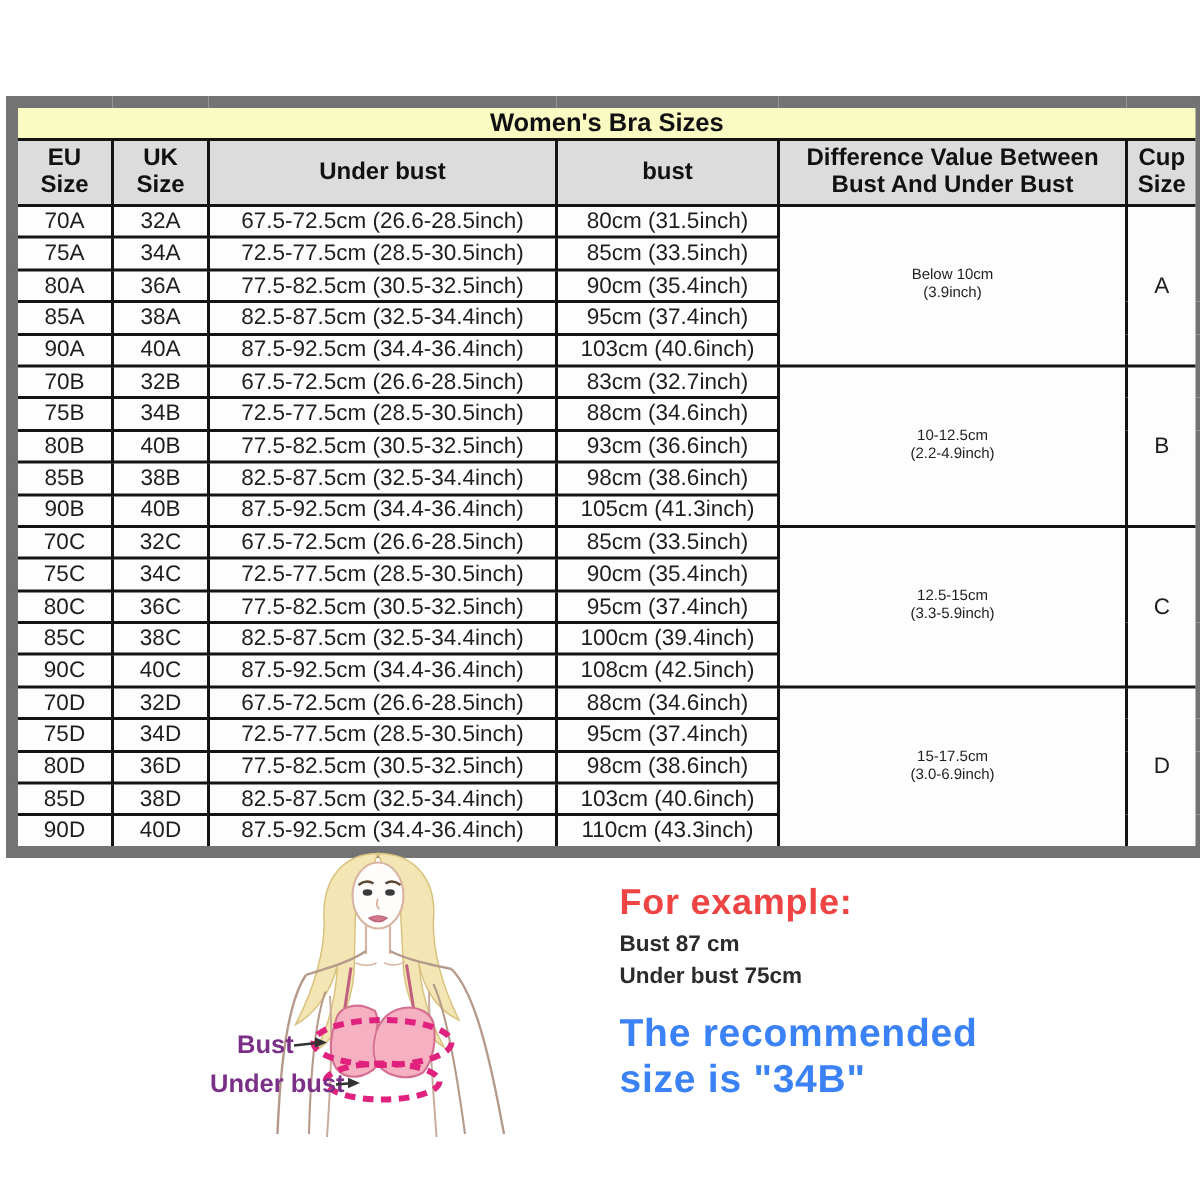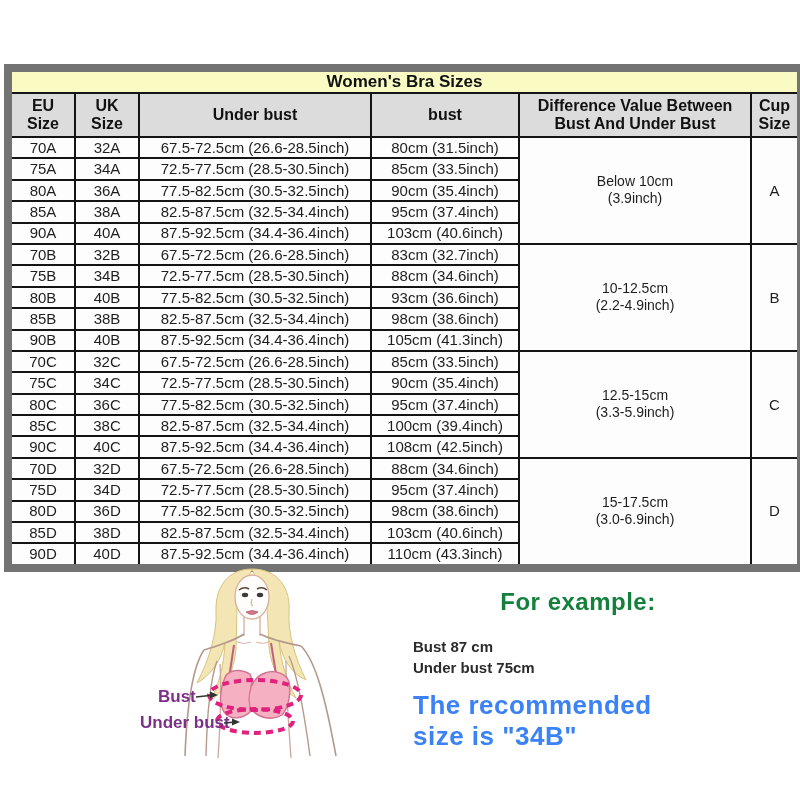--- a/index.html
+++ b/index.html
@@ -25,32 +25,32 @@
     font-size:17px;font-weight:bold;color:#111;
   }
   tr.header-row th{
     background:#dcdcdc;height:42px;
     font-size:16px;font-weight:bold;line-height:1.15;color:#111;
   }
   table.bra-table td{
     background:#fdfdfd;height:19.4px;
     font-size:15px;font-weight:normal;color:#1e1e1e;line-height:1.05;
   }
-  td.diff-cell div{font-size:14px;line-height:1.25;}
+  td.diff-cell div{font-size:10px;line-height:1.25;}
   td.cup-cell{font-size:16px;}
 
   
   .figure-wrap{position:absolute;left:138px;top:566px;width:244px;height:196px;}
   .figure-wrap svg{width:100%;height:100%;display:block;}
   .fig-label{font-family:"Liberation Sans","DejaVu Sans",sans-serif;font-size:17px;font-weight:bold;fill:#7b3088;}
 
   
   .example{position:absolute;left:413px;top:588px;width:330px;}
-  .ex-heading{font-size:24px;font-weight:bold;color:#15803d;letter-spacing:0.5px;text-align:center;}
-  .ex-lines{margin-top:20px;font-size:15px;font-weight:bold;color:#2b2b2b;line-height:1.4;}
+  .ex-heading{font-size:24px;font-weight:bold;color:#ef4444;letter-spacing:0.5px;}
+  .ex-lines{margin-top:3px;font-size:15px;font-weight:bold;color:#2b2b2b;line-height:1.4;}
   .ex-result{margin-top:12px;font-size:26px;font-weight:bold;color:#3b82f6;line-height:1.18;letter-spacing:0.5px;}
 </style>
 </head>
 <body>
 
 <div class="page">
 
   <table class="bra-table">
     <colgroup>
       <col style="width:67px">

